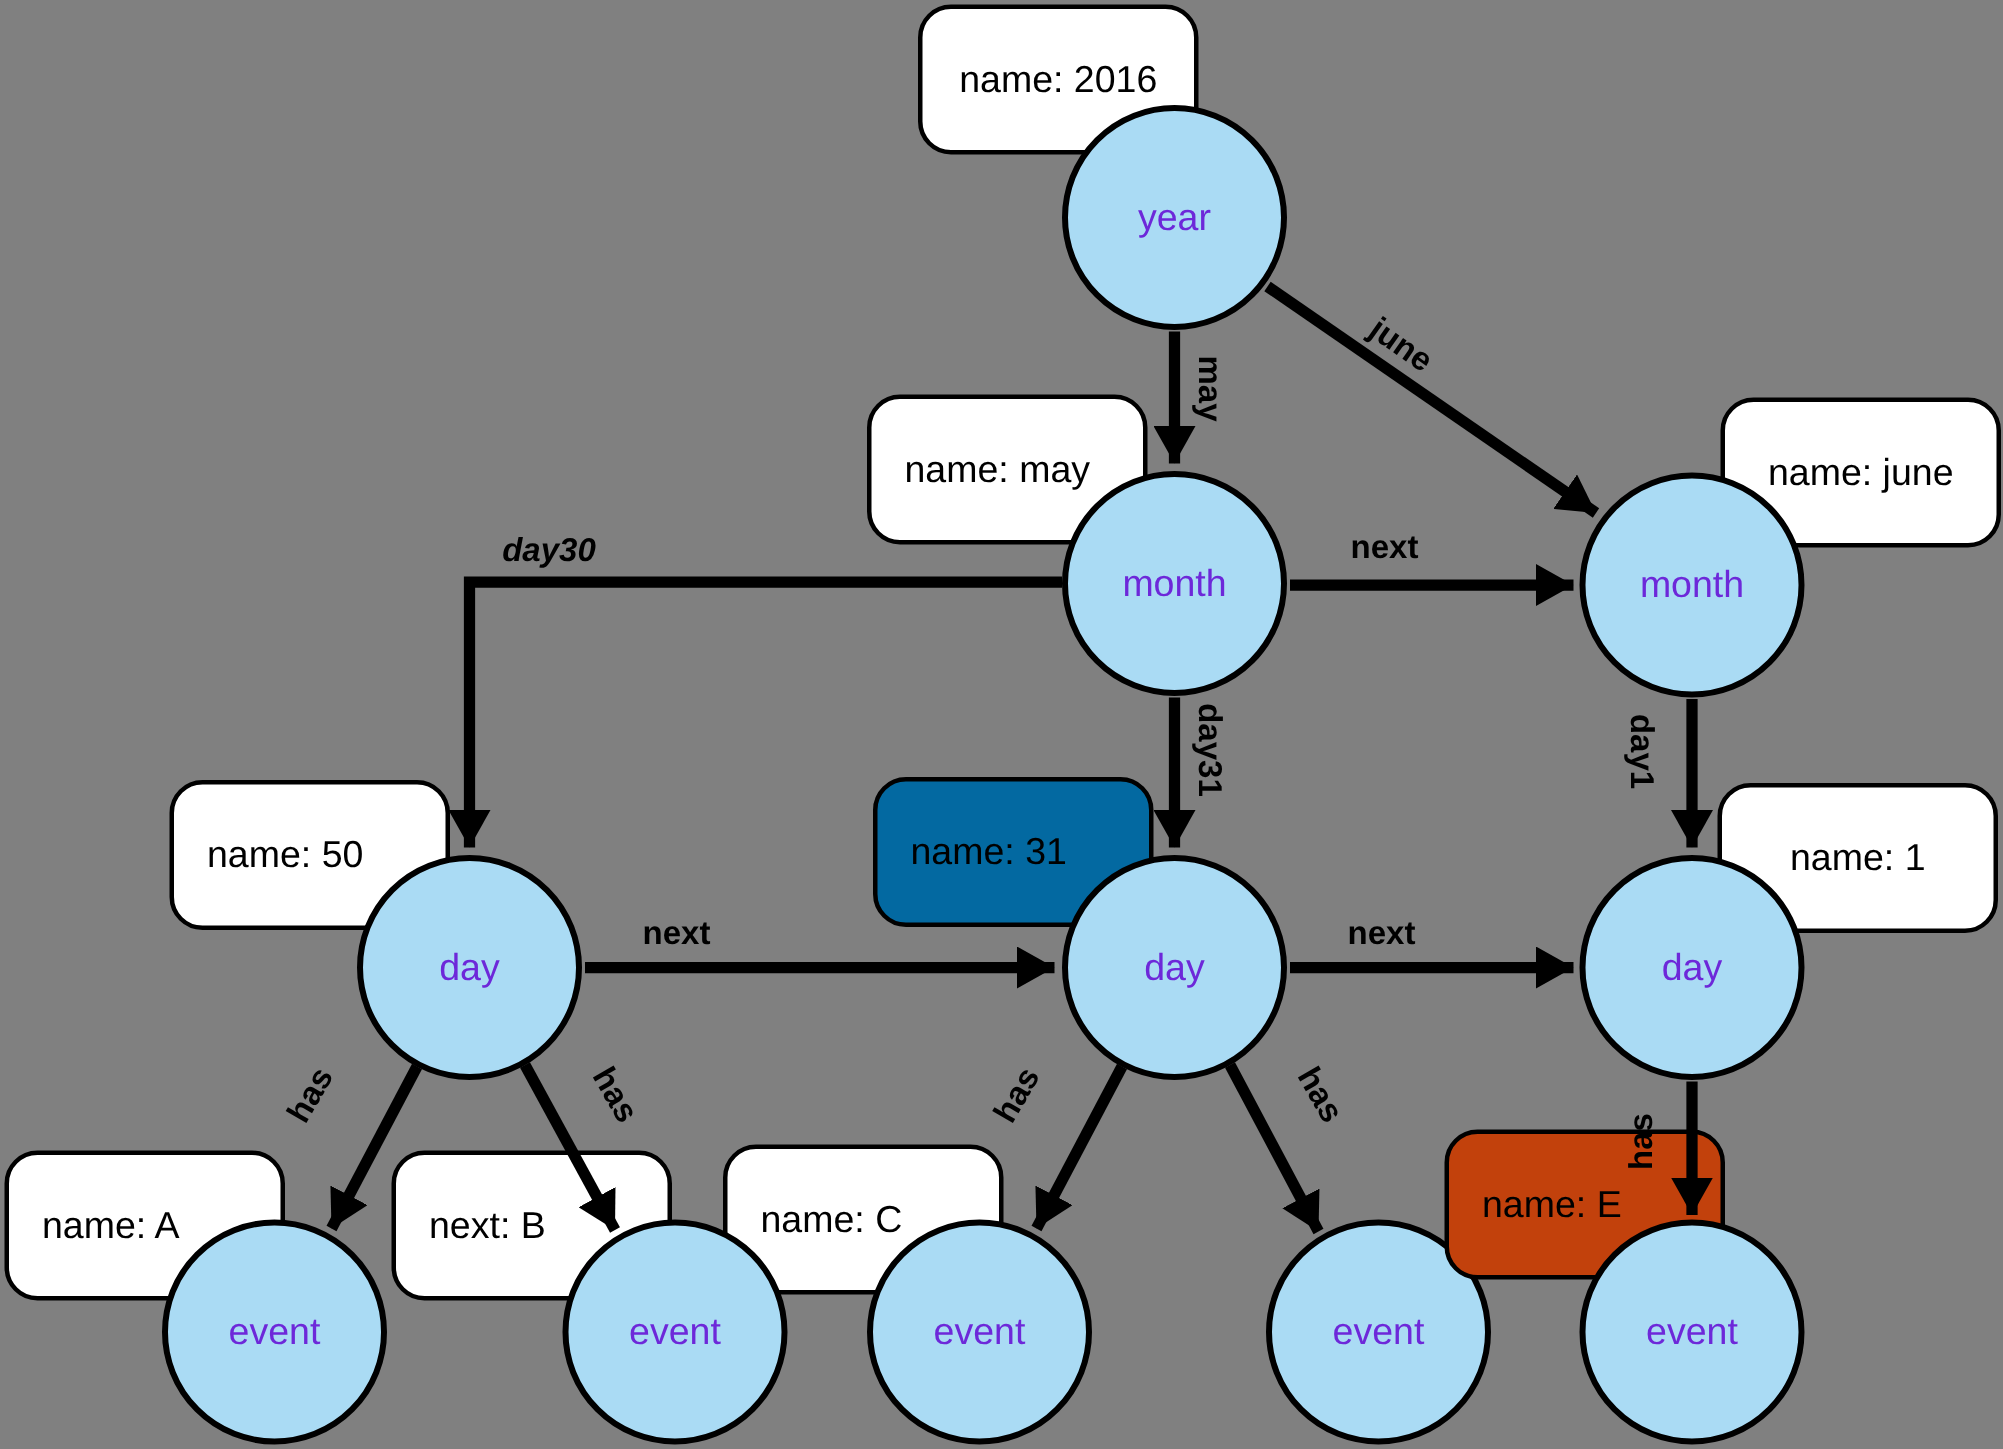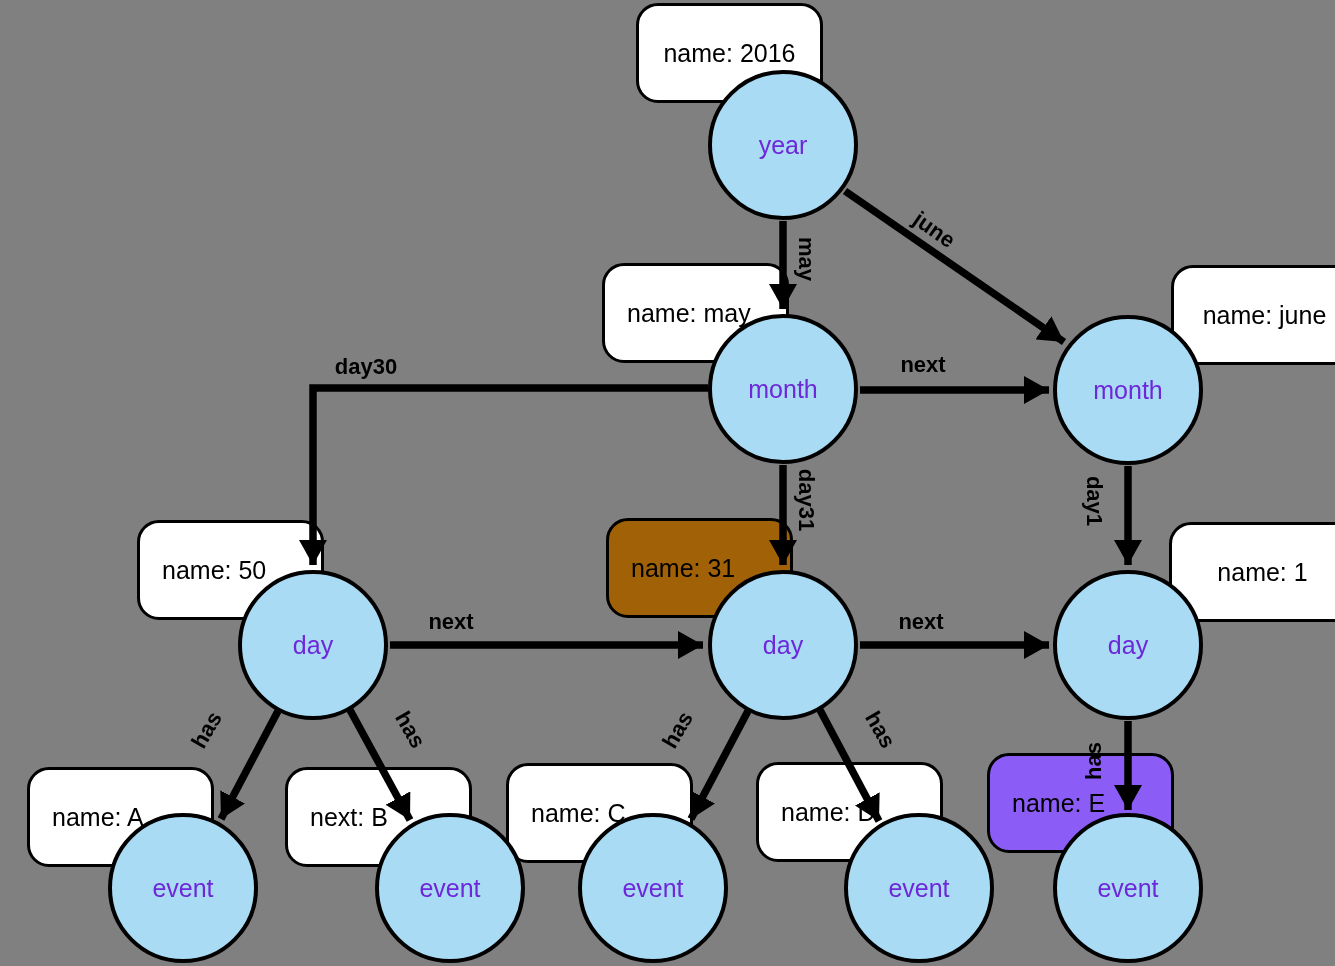--- a/index.html
+++ b/index.html
@@ -7,21 +7,21 @@
   #canvas{
     position:relative;overflow:hidden;
     font-family:"Liberation Sans",sans-serif;
     -webkit-font-smoothing:antialiased;
   }
   #edge-layer{position:absolute;left:0;top:0;z-index:20;}
   .pbox{
     position:absolute;width:187px;height:100px;box-sizing:border-box;
     background:#ffffff;border:3px solid #000000;border-radius:22px;
     display:flex;align-items:center;padding-left:22px;
-    font-size:25px;color:#000000;white-space:nowrap;margin-left:24px;
+    font-size:25px;color:#000000;white-space:nowrap;
   }
   .pbox.center{justify-content:center;padding-left:0;}
   .node{
     position:absolute;width:150px;height:150px;box-sizing:border-box;
     border:4px solid #000000;border-radius:50%;
     display:flex;align-items:center;justify-content:center;
     font-size:25px;color:#6d28d9;
   }
   .elabel{
     position:absolute;font-size:22px;font-weight:bold;color:#000000;
@@ -57,44 +57,41 @@
     </div>
     <div class="pbox" style="left: 578px; top: 263px; z-index: 10; background: rgb(255, 255, 255); border-color: rgb(0, 0, 0);">
       <span>name: may</span>
     </div>
     <div class="pbox center" style="left: 1147px; top: 265px; z-index: 10; background: rgb(255, 255, 255); border-color: rgb(0, 0, 0);">
       <span>name: june</span>
     </div>
     <div class="pbox" style="left: 113px; top: 520px; z-index: 10; background: rgb(255, 255, 255); border-color: rgb(0, 0, 0);">
       <span>name: 50</span>
     </div>
-    <div class="pbox" style="left: 582px; top: 518px; z-index: 10; background: #a16207; border-color: rgb(0, 0, 0);">
+    <div class="pbox" style="left: 582px; top: 518px; z-index: 10; background: #0369a1; border-color: rgb(0, 0, 0);">
       <span>name: 31</span>
     </div>
     <div class="pbox center" style="left: 1145px; top: 522px; z-index: 10; background: rgb(255, 255, 255); border-color: rgb(0, 0, 0); align-items: center;">
       <span>name: 1</span>
     </div>
     <div class="pbox" style="left: 3px; top: 767px; z-index: 10; background: rgb(255, 255, 255); border-color: rgb(0, 0, 0);">
       <span>name: A</span>
     </div>
     <div class="pbox" style="left: 261px; top: 767px; z-index: 10; background: rgb(255, 255, 255); border-color: rgb(0, 0, 0);">
       <span>next: B</span>
     </div>
     <div class="pbox" style="left: 482px; top: 763px; z-index: 10; background: rgb(255, 255, 255); border-color: rgb(0, 0, 0);">
       <span>name: C</span>
     </div>
-    <div class="pbox" style="left: 732px; top: 762px; z-index: 10; background: rgb(255, 255, 255); border-color: rgb(0, 0, 0);">
-      <span>name: D</span>
-    </div>
-    <div class="pbox" style="left: 963px; top: 753px; z-index: 14; background: #8b5cf6; border-color: rgb(0, 0, 0);">
+    <div class="pbox" style="left: 963px; top: 753px; z-index: 14; background: #c2410c; border-color: rgb(0, 0, 0);">
       <span>name: E</span>
     </div>
     <div class="elabel" style="left: 806px; top: 259px; transform: translate(-50%, -50%) rotate(90deg);">may</div>
     <div class="elabel" style="left: 934px; top: 230px; transform: translate(-50%, -50%) rotate(35deg);">june</div>
-    <div class="elabel" style="left: 366px; top: 367px; transform: translate(-50%, -50%) rotate(0deg);">day30</div>
+    <div class="elabel" style="left: 366px; top: 367px; transform: translate(-50%, -50%) rotate(0deg); font-style: italic;">day30</div>
     <div class="elabel" style="left: 923px; top: 365px; transform: translate(-50%, -50%) rotate(0deg);">next</div>
     <div class="elabel" style="left: 806px; top: 500px; transform: translate(-50%, -50%) rotate(90deg);">day31</div>
     <div class="elabel" style="left: 1094px; top: 501px; transform: translate(-50%, -50%) rotate(90deg);">day1</div>
     <div class="elabel" style="left: 451px; top: 622px; transform: translate(-50%, -50%) rotate(0deg);">next</div>
     <div class="elabel" style="left: 921px; top: 622px; transform: translate(-50%, -50%) rotate(0deg);">next</div>
     <div class="elabel" style="left: 207px; top: 730px; transform: translate(-50%, -50%) rotate(-60deg);">has</div>
     <div class="elabel" style="left: 410px; top: 730px; transform: translate(-50%, -50%) rotate(60deg);">has</div>
     <div class="elabel" style="left: 678px; top: 730px; transform: translate(-50%, -50%) rotate(-60deg);">has</div>
     <div class="elabel" style="left: 880px; top: 730px; transform: translate(-50%, -50%) rotate(60deg);">has</div>
     <div class="elabel" style="left: 1094px; top: 761px; transform: translate(-50%, -50%) rotate(-90deg);">has</div>

